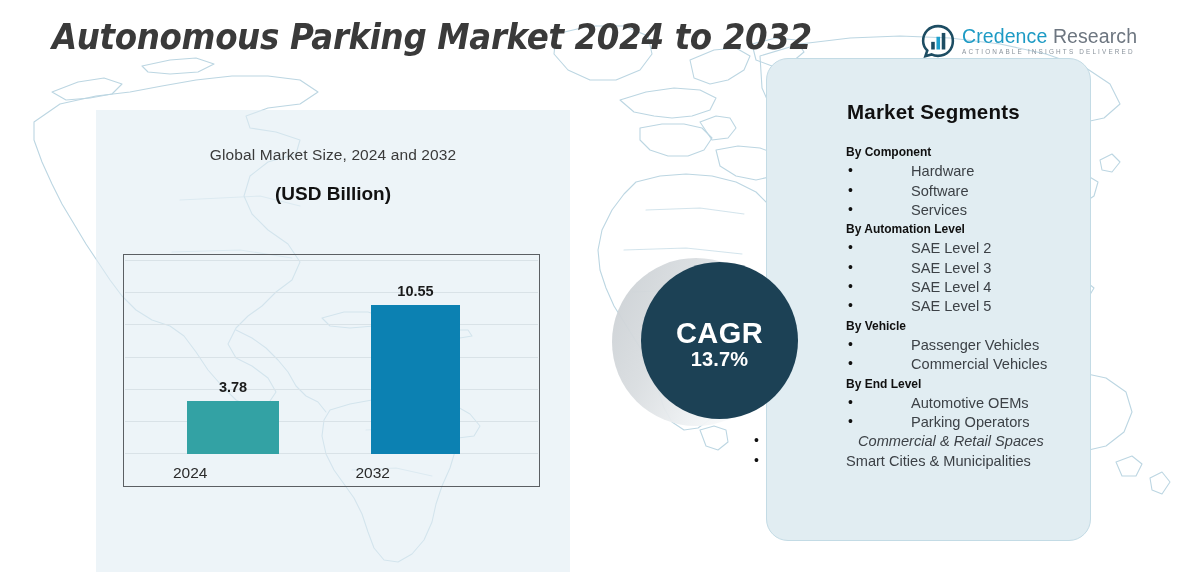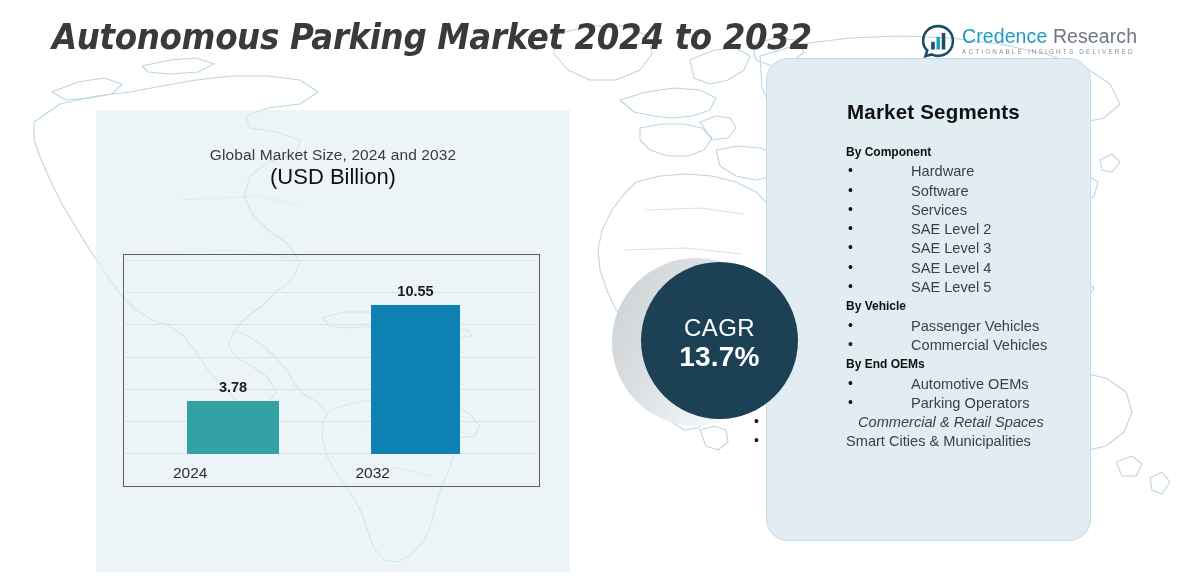--- a/index.html
+++ b/index.html
@@ -41,23 +41,23 @@
     text-align: center;
   }
   #chart-heading .line1 {
     display: block;
     font-size: 15.5px;
     color: #3a3a3a;
     letter-spacing: .1px;
   }
   #chart-heading .line2 {
     display: block;
-    margin-top: 0;
-    font-size: 22px;
-    font-weight: normal;
+    margin-top: 19px;
+    font-size: 19px;
+    font-weight: bold;
     color: #111111;
   }
 
   
   #plot-box {
     position: absolute;
     left: 27px;
     top: 144px;
     width: 417px;
     height: 233px;
@@ -123,28 +123,28 @@
     width: 157px; height: 157px;
     border-radius: 50%;
     background: #1c4155;
     display: flex;
     flex-direction: column;
     align-items: center;
     justify-content: center;
     color: #ffffff;
   }
   #cagr-label {
-    font-size: 24px;
-    font-weight: normal;
+    font-size: 29px;
+    font-weight: bold;
     letter-spacing: .4px;
     line-height: 1.04;
     margin-top: 8px;
   }
   #cagr-value {
-    font-size: 28px;
+    font-size: 20px;
     font-weight: bold;
     letter-spacing: .2px;
     line-height: 1.12;
   }
 
   
   #segments-panel {
     position: absolute;
     left: 766px;
     top: 58px;
@@ -363,26 +363,27 @@
   </div>
 </div>
 
 <div id="segments-panel">
   <div id="segments-title">Market Segments</div>
   <div id="segments-list">
       <div class="seg-group-title">By Component</div>
       <div class="seg-item"><span class="bullet">•</span><span class="seg-text">Hardware</span></div>
       <div class="seg-item"><span class="bullet">•</span><span class="seg-text">Software</span></div>
       <div class="seg-item"><span class="bullet">•</span><span class="seg-text">Services</span></div>
+      <div class="seg-group-title">By Automation Level</div>
       <div class="seg-item"><span class="bullet">•</span><span class="seg-text">SAE Level 2</span></div>
       <div class="seg-item"><span class="bullet">•</span><span class="seg-text">SAE Level 3</span></div>
       <div class="seg-item"><span class="bullet">•</span><span class="seg-text">SAE Level 4</span></div>
       <div class="seg-item"><span class="bullet">•</span><span class="seg-text">SAE Level 5</span></div>
       <div class="seg-group-title">By Vehicle</div>
       <div class="seg-item"><span class="bullet">•</span><span class="seg-text">Passenger Vehicles</span></div>
       <div class="seg-item"><span class="bullet">•</span><span class="seg-text">Commercial Vehicles</span></div>
-      <div class="seg-group-title">By End OEMs</div>
+      <div class="seg-group-title">By End Level</div>
       <div class="seg-item"><span class="bullet">•</span><span class="seg-text">Automotive OEMs</span></div>
       <div class="seg-item"><span class="bullet">•</span><span class="seg-text">Parking Operators</span></div>
       <div class="seg-item wrap-out" style="padding-left: 94px; margin-left: -47px; text-indent: -47px; width: 220px; box-sizing: content-box; position: relative;"><span class="bullet">•</span><span class="seg-text" style="display: inline; margin-left: 12px; font-style: italic;">Commercial &amp; Retail Spaces</span></div>
       <div class="seg-item wrap-out" style="padding-left: 94px; margin-left: -47px; text-indent: -47px; width: 220px; box-sizing: content-box; position: relative;"><span class="bullet">•</span><span class="seg-text" style="display: inline; margin-left: 0px;">Smart Cities &amp; Municipalities</span></div>
     </div>
 </div>
 
 </body></html>

